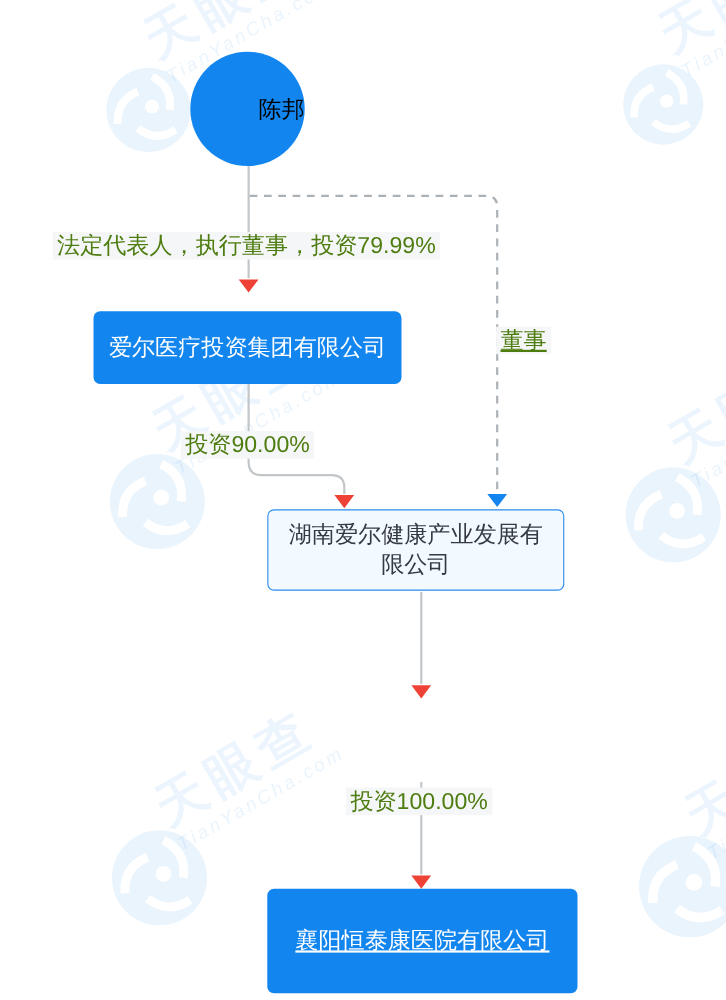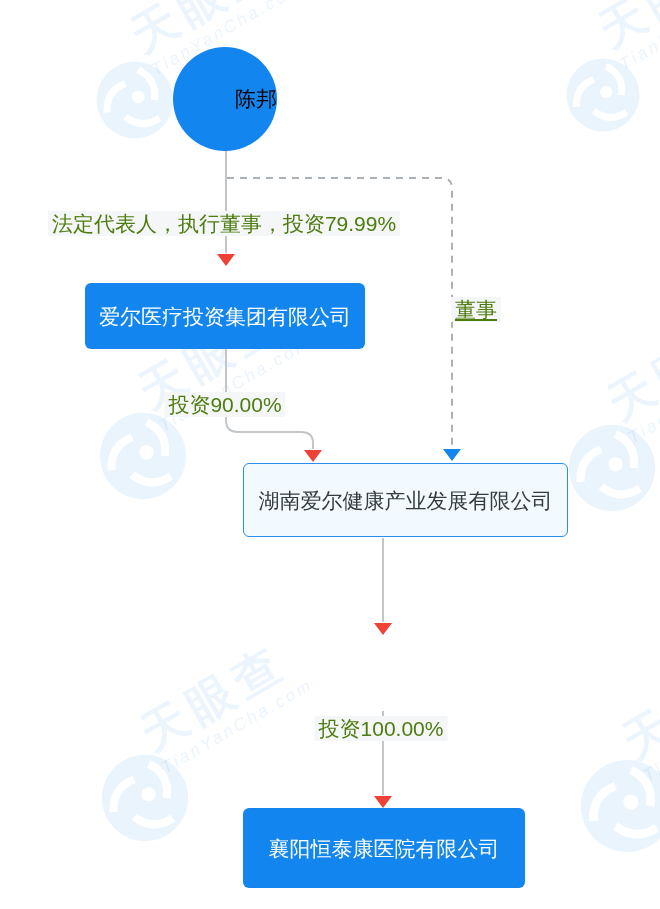--- a/index.html
+++ b/index.html
@@ -24,23 +24,23 @@
     display:flex;align-items:center;justify-content:flex-end;cursor:pointer;
   }
   .node-box{
     position:absolute;display:flex;align-items:center;justify-content:center;
     text-align:center;font-size:21px;line-height:27px;border-radius:6px;cursor:pointer;
     padding:0 12px;box-sizing:border-box;
   }
   .blue-box{background:#1285ee;color:#ffffff;}
   .light-box{background:#f2f9ff;border:1px solid #2b8ded;color:#333a40;}
   .box1{left:85px;top:283px;width:280px;height:66px;}
-  .box2{left:243px;top:463px;width:325px;height:74px;}
+  .box2{left:243px;top:463px;width:270px;height:74px;}
   .box3{left:243px;top:635px;width:282px;height:75px;}
-  .box4{left:243px;top:808px;width:282px;height:80px;}
+  .box4{left:243px;top:808px;width:282px;height:95px;text-decoration:underline;}
   
   .edge-label{
     position:absolute;transform:translateX(-50%);white-space:nowrap;
     font-size:21px;line-height:25px;color:#4d7c0f;background:#f5f6f7;padding:0 4px;
   }
   .lbl1{left:224px;top:211px;}
   .lbl2{left:225px;top:392px;}
   .lbl3{left:476px;top:297px;text-decoration:underline;}
   .lbl4{left:382px;top:582px;}
   .lbl5{left:381px;top:716px;}

